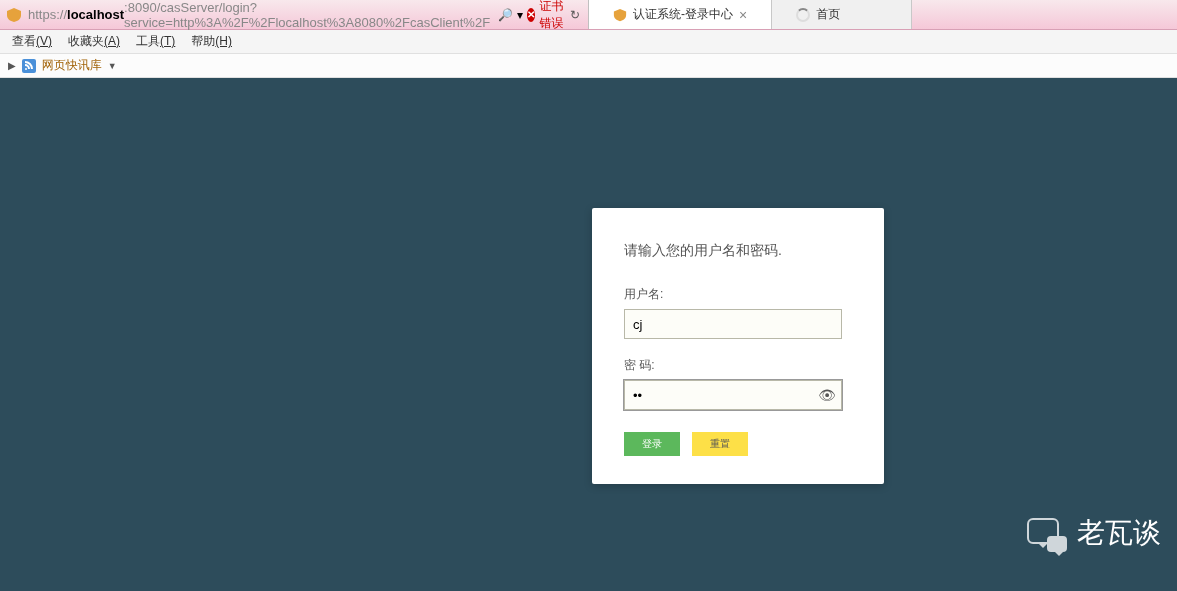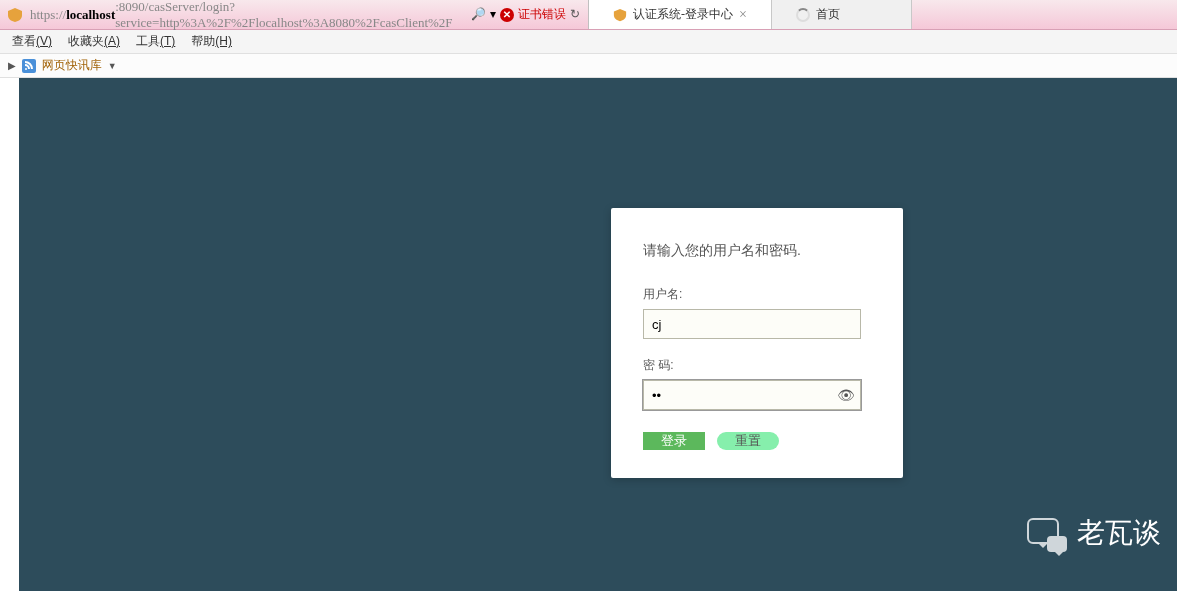--- a/index.html
+++ b/index.html
@@ -1,18 +1,18 @@
 <!DOCTYPE html>
 <html><head>
   <meta charset="utf-8">
   <style>
     * { margin: 0; padding: 0; box-sizing: border-box; }
     body { font-family: "Microsoft YaHei", Arial, sans-serif; font-size: 12px; width: 1177px; height: 591px; overflow: hidden; background: #fff; }
     
-    .address-bar { height: 30px; background: linear-gradient(#f8e8ec, #f5c8d8); border-bottom: 1px solid #d8a0b5; display: flex; align-items: flex-start; font-family: Liberation Serif, serif; }
+    .address-bar { height: 30px; background: linear-gradient(#f8e8ec, #f5c8d8); border-bottom: 1px solid #d8a0b5; display: flex; align-items: flex-start; }
     .url-section { flex: 1; display: flex; align-items: center; height: 100%; max-width: 862px; border-right: 1px solid #c0c0c0; }
     .url-icon { width: 18px; height: 18px; margin: 0 4px 0 6px; display: flex; align-items: center; justify-content: center; }
     .url-icon svg { width: 16px; height: 16px; }
     .url-text { flex: 1; color: #888; font-size: 13px; height: 100%; display: flex; align-items: center; padding-left: 2px; }
     .url-text .host { color: #000; font-weight: bold; }
     .url-btn-group { display: flex; align-items: center; gap: 4px; padding: 0 8px; }
     .search-icon { color: #666; }
     .cert-error { display: flex; align-items: center; color: #c00; gap: 4px; font-size: 12px; }
     .cert-error-icon { width: 14px; height: 14px; border-radius: 50%; background: #c00; color: #fff; display: flex; align-items: center; justify-content: center; font-size: 10px; font-weight: bold; }
     .refresh-icon { color: #555; }
@@ -28,34 +28,34 @@
     .menu-bar { height: 24px; background: #f5f5f5; border-bottom: 1px solid #e0e0e0; display: flex; align-items: center; padding: 0 12px; gap: 16px; }
     .menu-item { font-size: 12px; color: #333; }
     .menu-item u { text-decoration: underline; }
     
     .fav-bar { height: 24px; background: #fcfcfc; border-bottom: 1px solid #e0e0e0; display: flex; align-items: center; padding: 0 8px; gap: 6px; }
     .fav-arrow { color: #555; font-size: 10px; }
     .fav-icon { width: 14px; height: 14px; }
     .fav-text { font-size: 12px; color: #a16207; }
     .fav-drop { color: #555; font-size: 9px; }
     
-    .page-body { height: calc(591px - 30px - 24px - 24px); background: #2d4c5b; position: relative; margin-left: 19px; }
+    .page-body { height: calc(591px - 30px - 24px - 24px); background: #2d4c5b; position: relative; }
     
     .login-card { position: absolute; left: 592px; top: 130px; width: 292px; background: #fff; border-radius: 2px; padding: 34px 32px 28px 32px; box-shadow: 0 2px 8px rgba(0,0,0,0.2); }
     .card-heading { font-size: 14px; color: #555; margin-bottom: 26px; }
     .field-label { font-size: 12px; color: #555; margin-bottom: 6px; }
     .text-input { width: 218px; height: 30px; border: 1px solid #b8b8a8; padding: 1px 8px; font-size: 13px; background: #fdfdf8; margin-bottom: 18px; }
     .text-input.focused { outline: 1px solid #999; }
     .pw-wrap { position: relative; width: 218px; margin-bottom: 22px; }
     .pw-wrap .text-input { margin-bottom: 0; padding-right: 28px; }
     .pw-eye { position: absolute; right: 6px; top: 50%; transform: translateY(-50%); color: #555; font-size: 14px; }
     .btn-row { display: flex; gap: 12px; }
-    .btn { height: 18px; padding: 0 18px; border: none; font-size: 13px; cursor: pointer; }
+    .btn { height: 24px; padding: 0 18px; border: none; font-size: 10px; cursor: pointer; }
     .btn-primary { background: #5cb85c; color: #fff; }
-    .btn-default { background: #86efac; color: #555; border-radius: 12px; }
+    .btn-default { background: #fde047; color: #555; }
     
     .watermark { position: absolute; right: 16px; bottom: 39px; display: flex; align-items: flex-end; gap: 10px; color: #fff; font-size: 28px; font-weight: 300; }
     .wm-icon { position: relative; width: 40px; height: 34px; }
     .wm-icon .big { width: 32px; height: 26px; border: 2px solid #cfd6da; border-radius: 6px; position: absolute; top: 0; left: 0; }
     .wm-icon .big::after { content: ''; position: absolute; bottom: -6px; left: 8px; width: 0; height: 0; border-left: 6px solid transparent; border-right: 6px solid transparent; border-top: 6px solid #cfd6da; }
     .wm-icon .small { width: 20px; height: 16px; background: #cfd6da; border-radius: 4px; position: absolute; bottom: 0; right: 0; }
     .wm-icon .small::after { content: ''; position: absolute; bottom: -4px; right: 4px; width: 0; height: 0; border-left: 4px solid transparent; border-right: 4px solid transparent; border-top: 4px solid #cfd6da; }
   </style>
 </head>
 <body>

